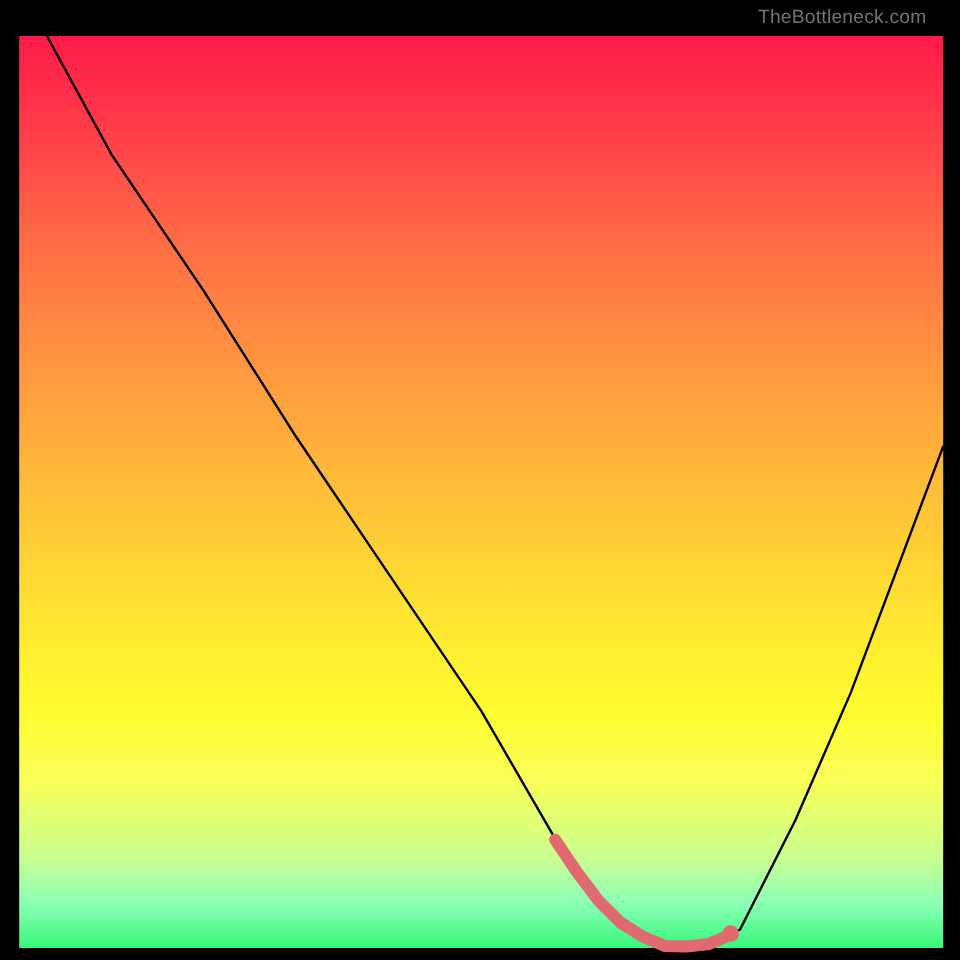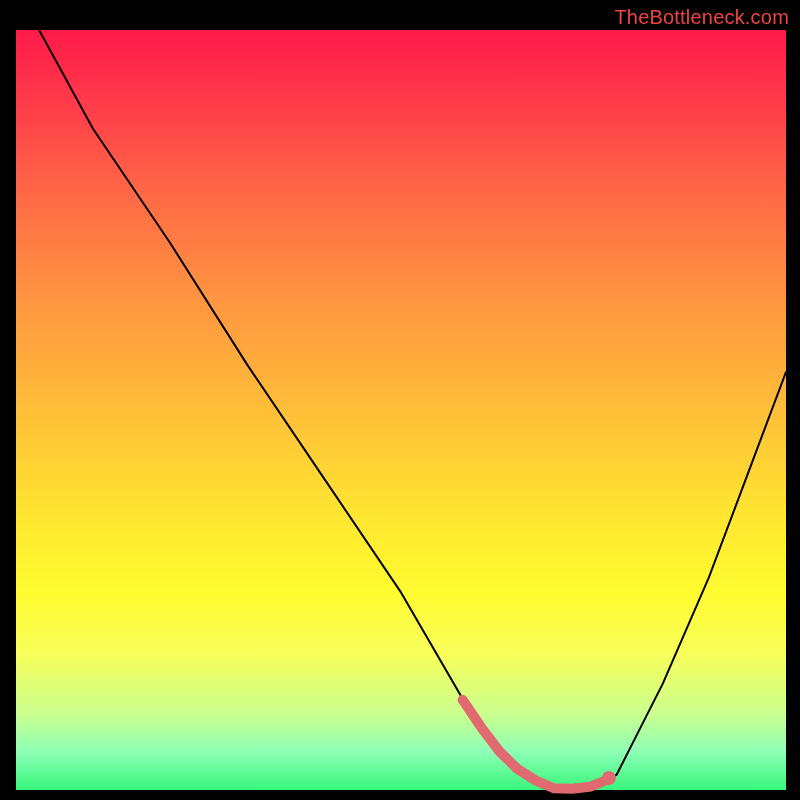--- a/index.html
+++ b/index.html
@@ -27,23 +27,23 @@
       #fffc2f 74%,
       #f8ff5a 82%,
       #caff8f 90%,
       #8dffb5 95%,
       #37f77b 100%
     );
   }
   .watermark {
     position: absolute;
     top: 6px;
-    right: 11px;
-    color: #ef4444;
-    font-size: 20px;
+    right: 28px;
+    color: #737373;
+    font-size: 16px;
     font-weight: 500;
     letter-spacing: 0.2px;
   }
   svg.overlay {
     position: absolute;
     left: 0;
     top: 0;
   }
 </style>
 </head>

